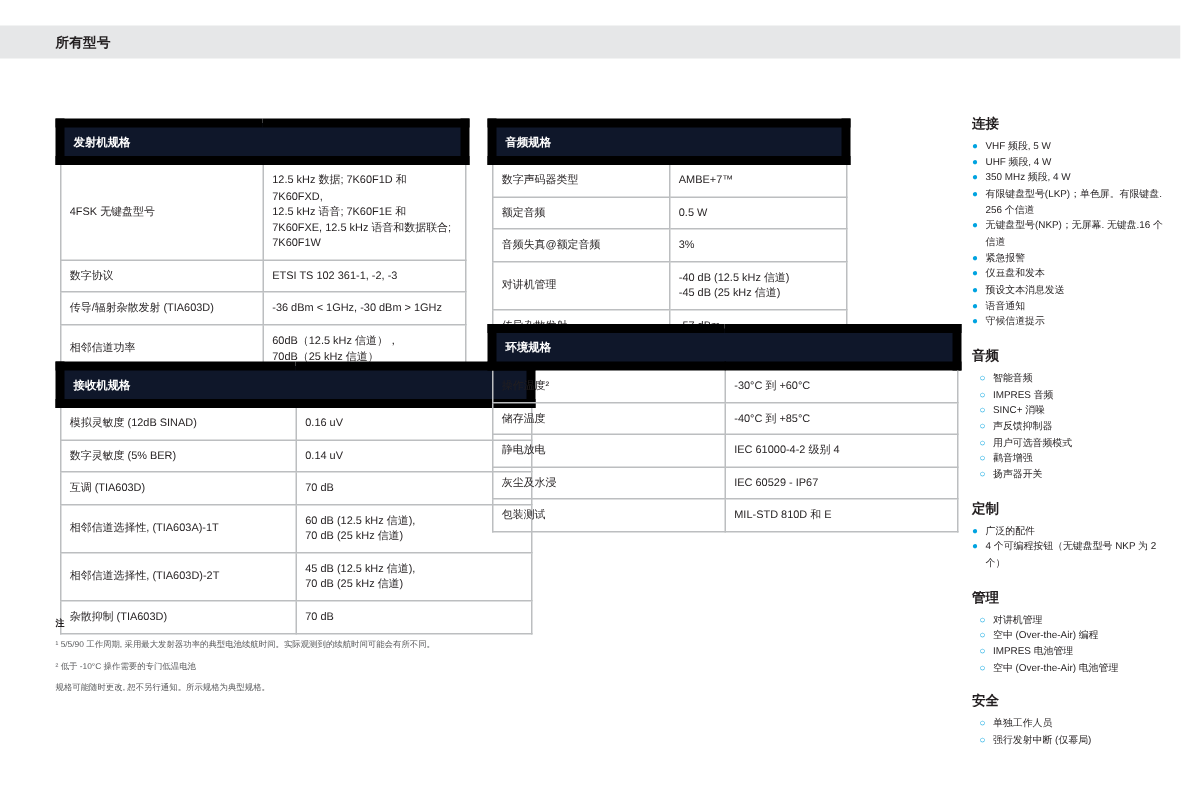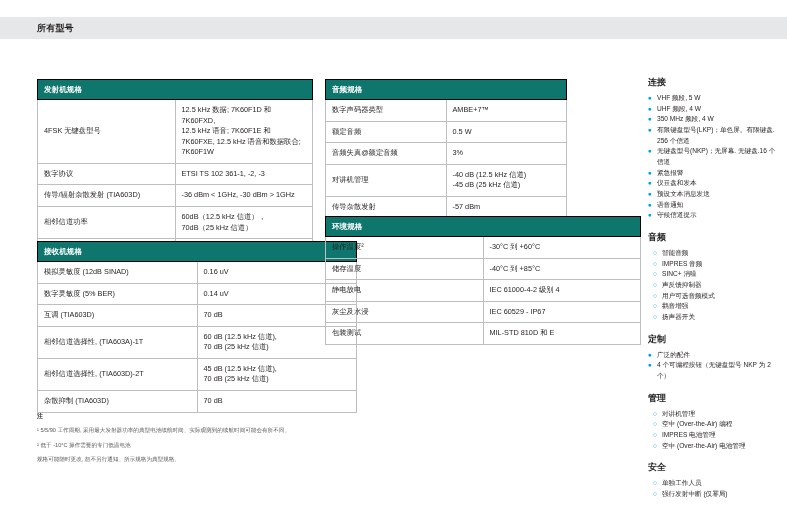--- a/index.html
+++ b/index.html
@@ -39,24 +39,24 @@
   .spec-table td {
     border: 1px solid #bcbec0;
     padding: 5px 6px;
     font-size: 7.3px;
     line-height: 1.45;
     vertical-align: middle;
     color: #231f20;
   }
   .spec-table td.label { width: 112px; }
   .spec-table .hdr td {
-    background: #0f766e;
+    background: #0f172a;
     color: #ffffff;
     font-weight: bold;
-    border: 1px solid #000000;
+    border: 6px solid #000000;
     padding: 4px 6px;
     font-size: 7.6px;
   }
 
   
   #tbl-tx { left: 37px; top: 79px; width: 276px; }
   #tbl-rx { left: 37px; top: 241px; width: 320px; }
   #tbl-audio { left: 325px; top: 79px; width: 242px; }
   #tbl-env { left: 325px; top: 216px; width: 316px; }
 

